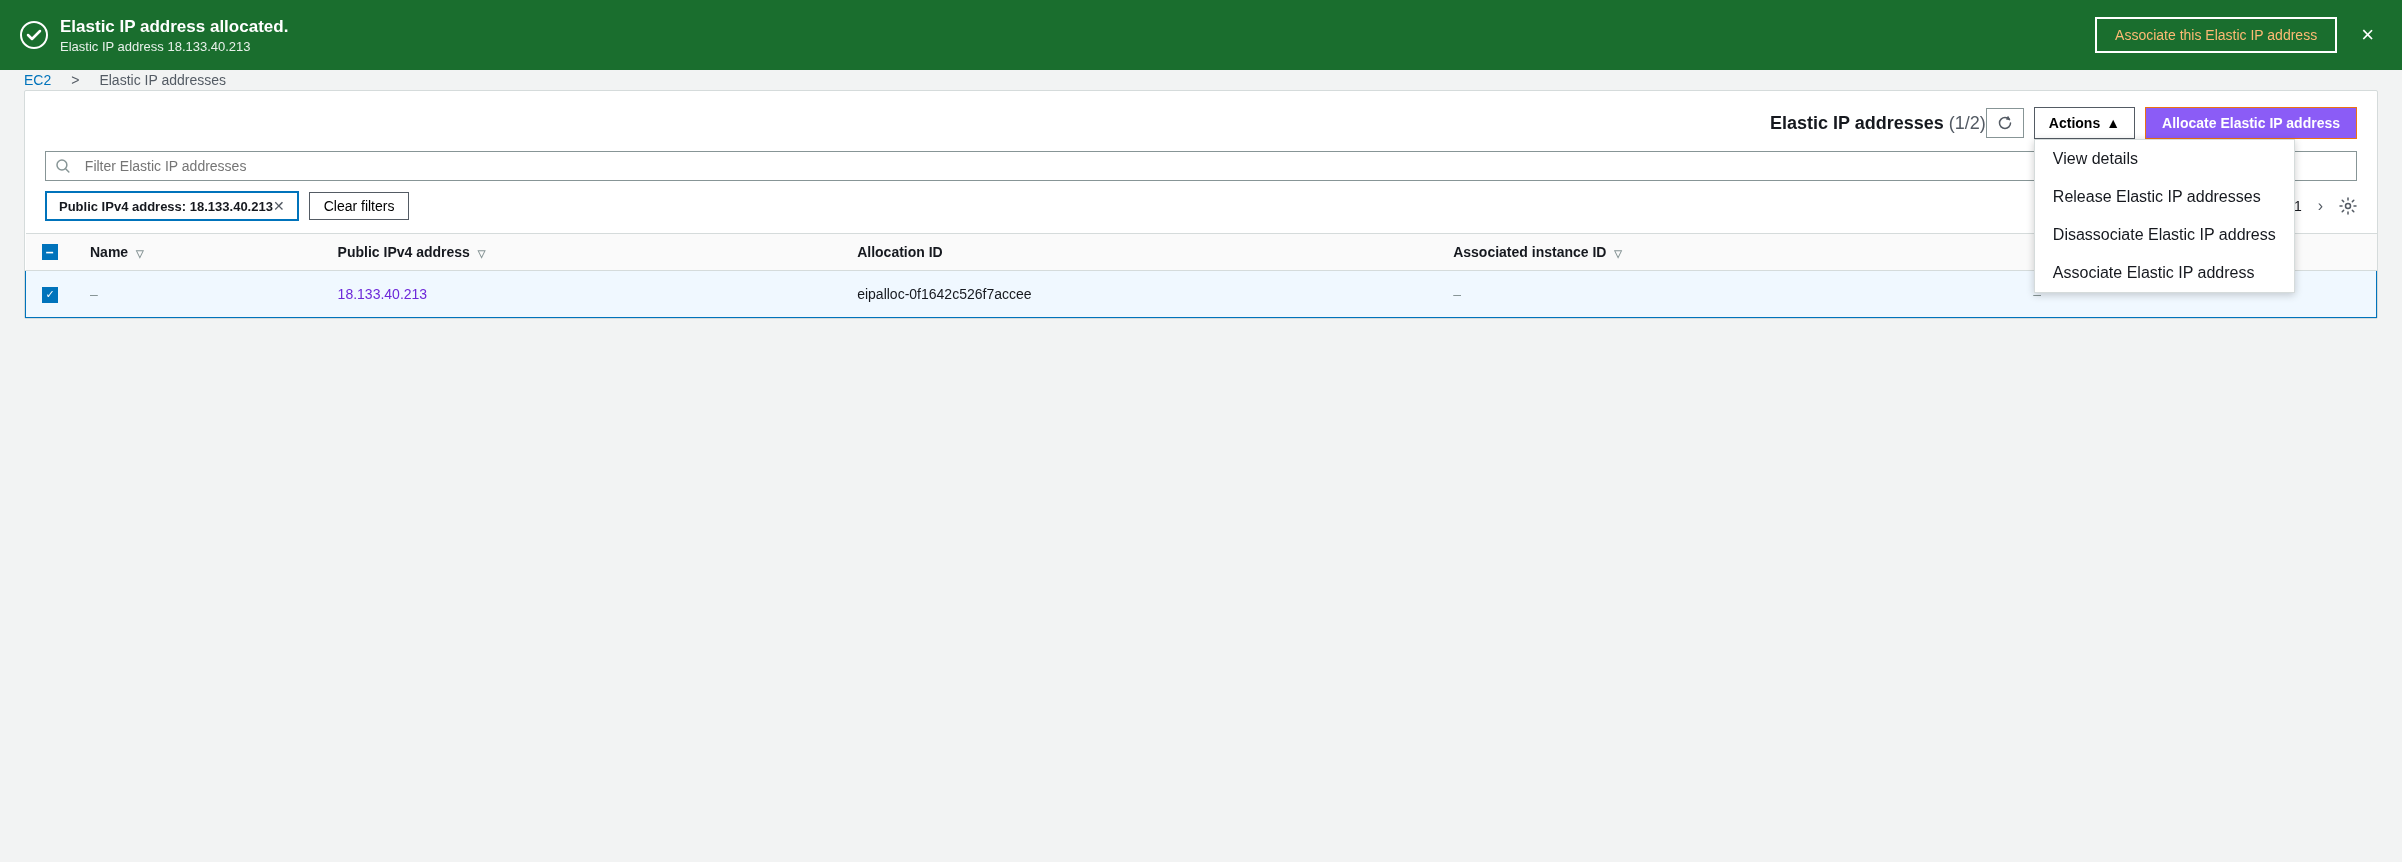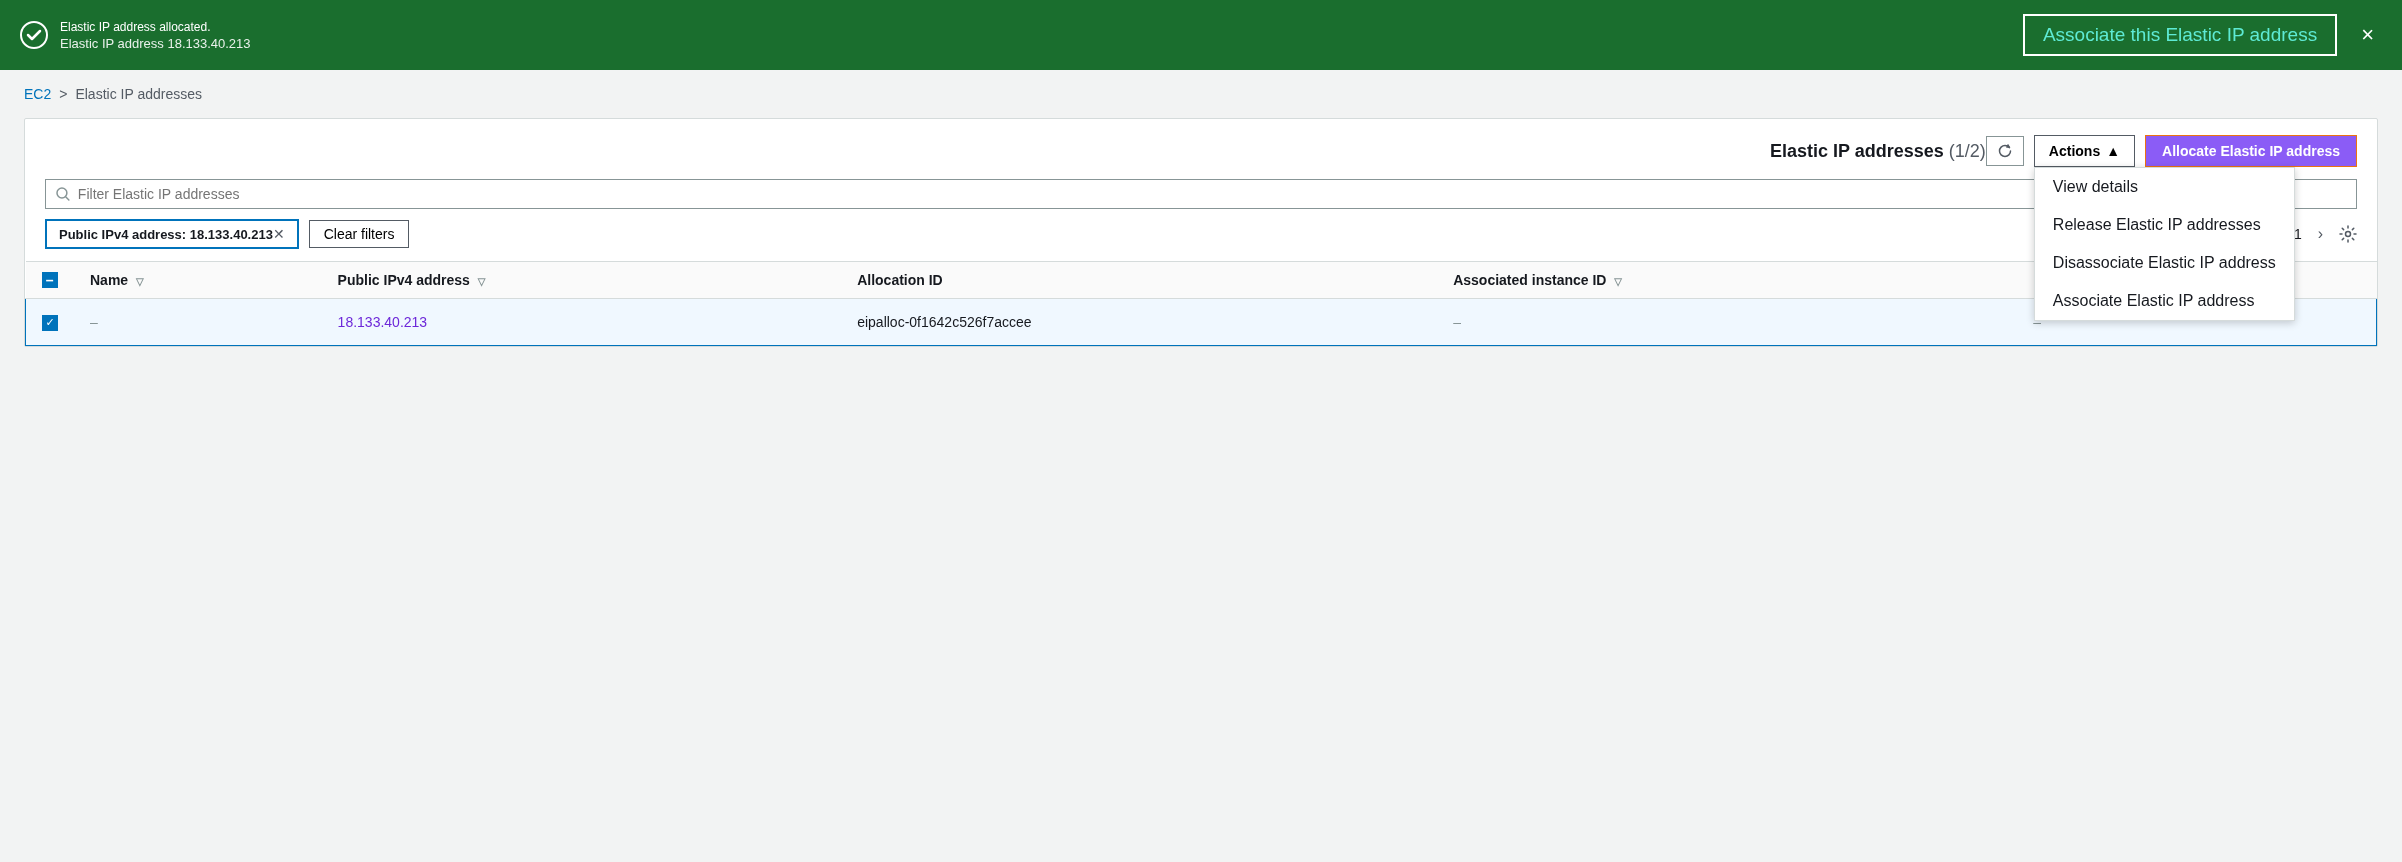--- a/index.html
+++ b/index.html
@@ -19,59 +19,59 @@
       display: flex;
       align-items: center;
       gap: 12px;
     }
     .success-icon {
       width: 28px;
       height: 28px;
       flex-shrink: 0;
     }
     .success-title {
-      font-size: 12px;
-      font-weight: 400;
+      font-size: 17px;
+      font-weight: 700;
       margin-bottom: 2px;
     }
     .success-subtitle {
       font-size: 13px;
       opacity: 0.9;
     }
     .success-banner-right {
       display: flex;
       align-items: center;
       gap: 16px;
     }
     .associate-btn {
       background: transparent;
       border: 2px solid #fff;
-      color: #5eead4;
+      color: #fdba74;
       padding: 8px 18px;
-      font-size: 19px;
+      font-size: 14px;
       font-weight: 500;
       cursor: pointer;
       white-space: nowrap;
     }
     .close-btn {
       background: transparent;
       border: none;
       color: #fff;
       font-size: 22px;
       cursor: pointer;
       padding: 4px 8px;
       line-height: 1;
     }
 
     
     .breadcrumb {
-      padding: 16px 24px;
-      display: flex;
-      align-items: center;
-      gap: 8px;
+      padding: 2px 24px;
+      display: flex;
+      align-items: center;
+      gap: 20px;
       font-size: 14px;
       color: #545b64;
     }
     .breadcrumb a {
       color: #0073bb;
       text-decoration: none;
     }
     .breadcrumb-sep {
       color: #545b64;
     }
@@ -161,21 +161,21 @@
     
     .filter-row {
       padding: 0 20px 12px;
     }
     .search-box {
       display: flex;
       align-items: center;
       border: 1px solid #879596;
       background: #fff;
       padding: 6px 10px;
-      gap: 8px;
+      gap: 15px;
       width: 100%;
     }
     .search-box input {
       border: none;
       outline: none;
       font-size: 14px;
       color: #aab7b8;
       width: 100%;
       background: transparent;
     }

